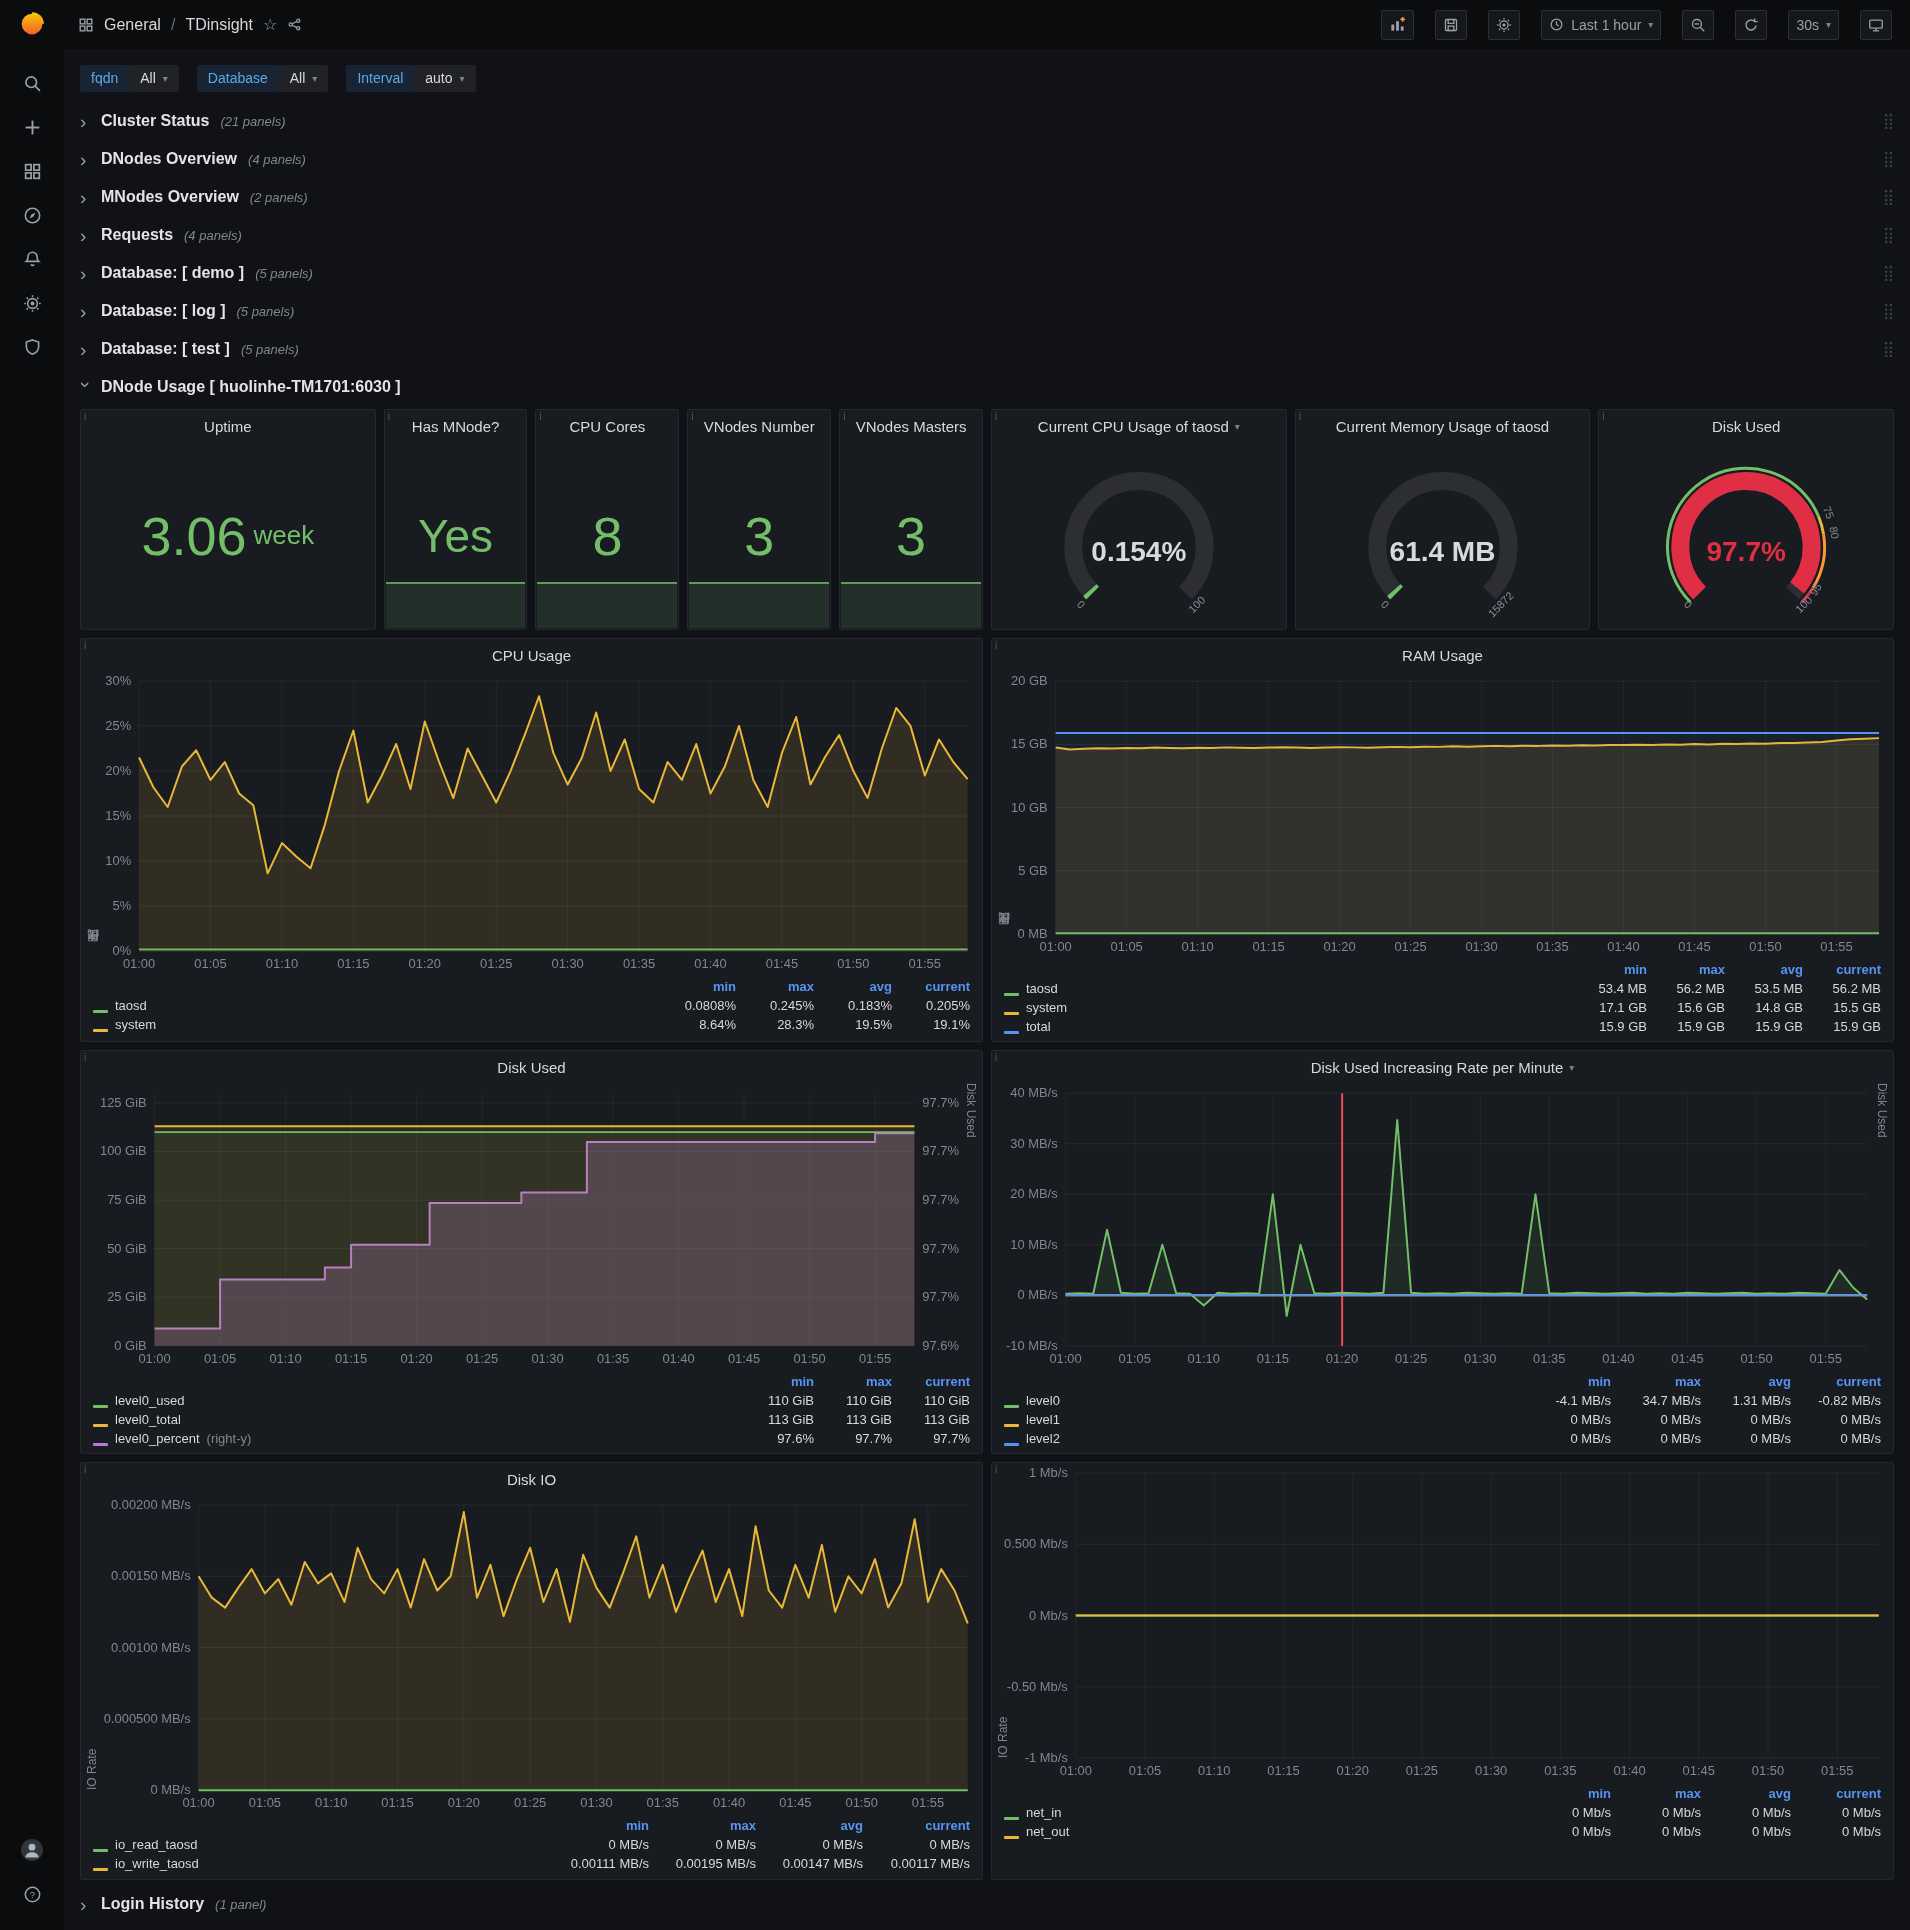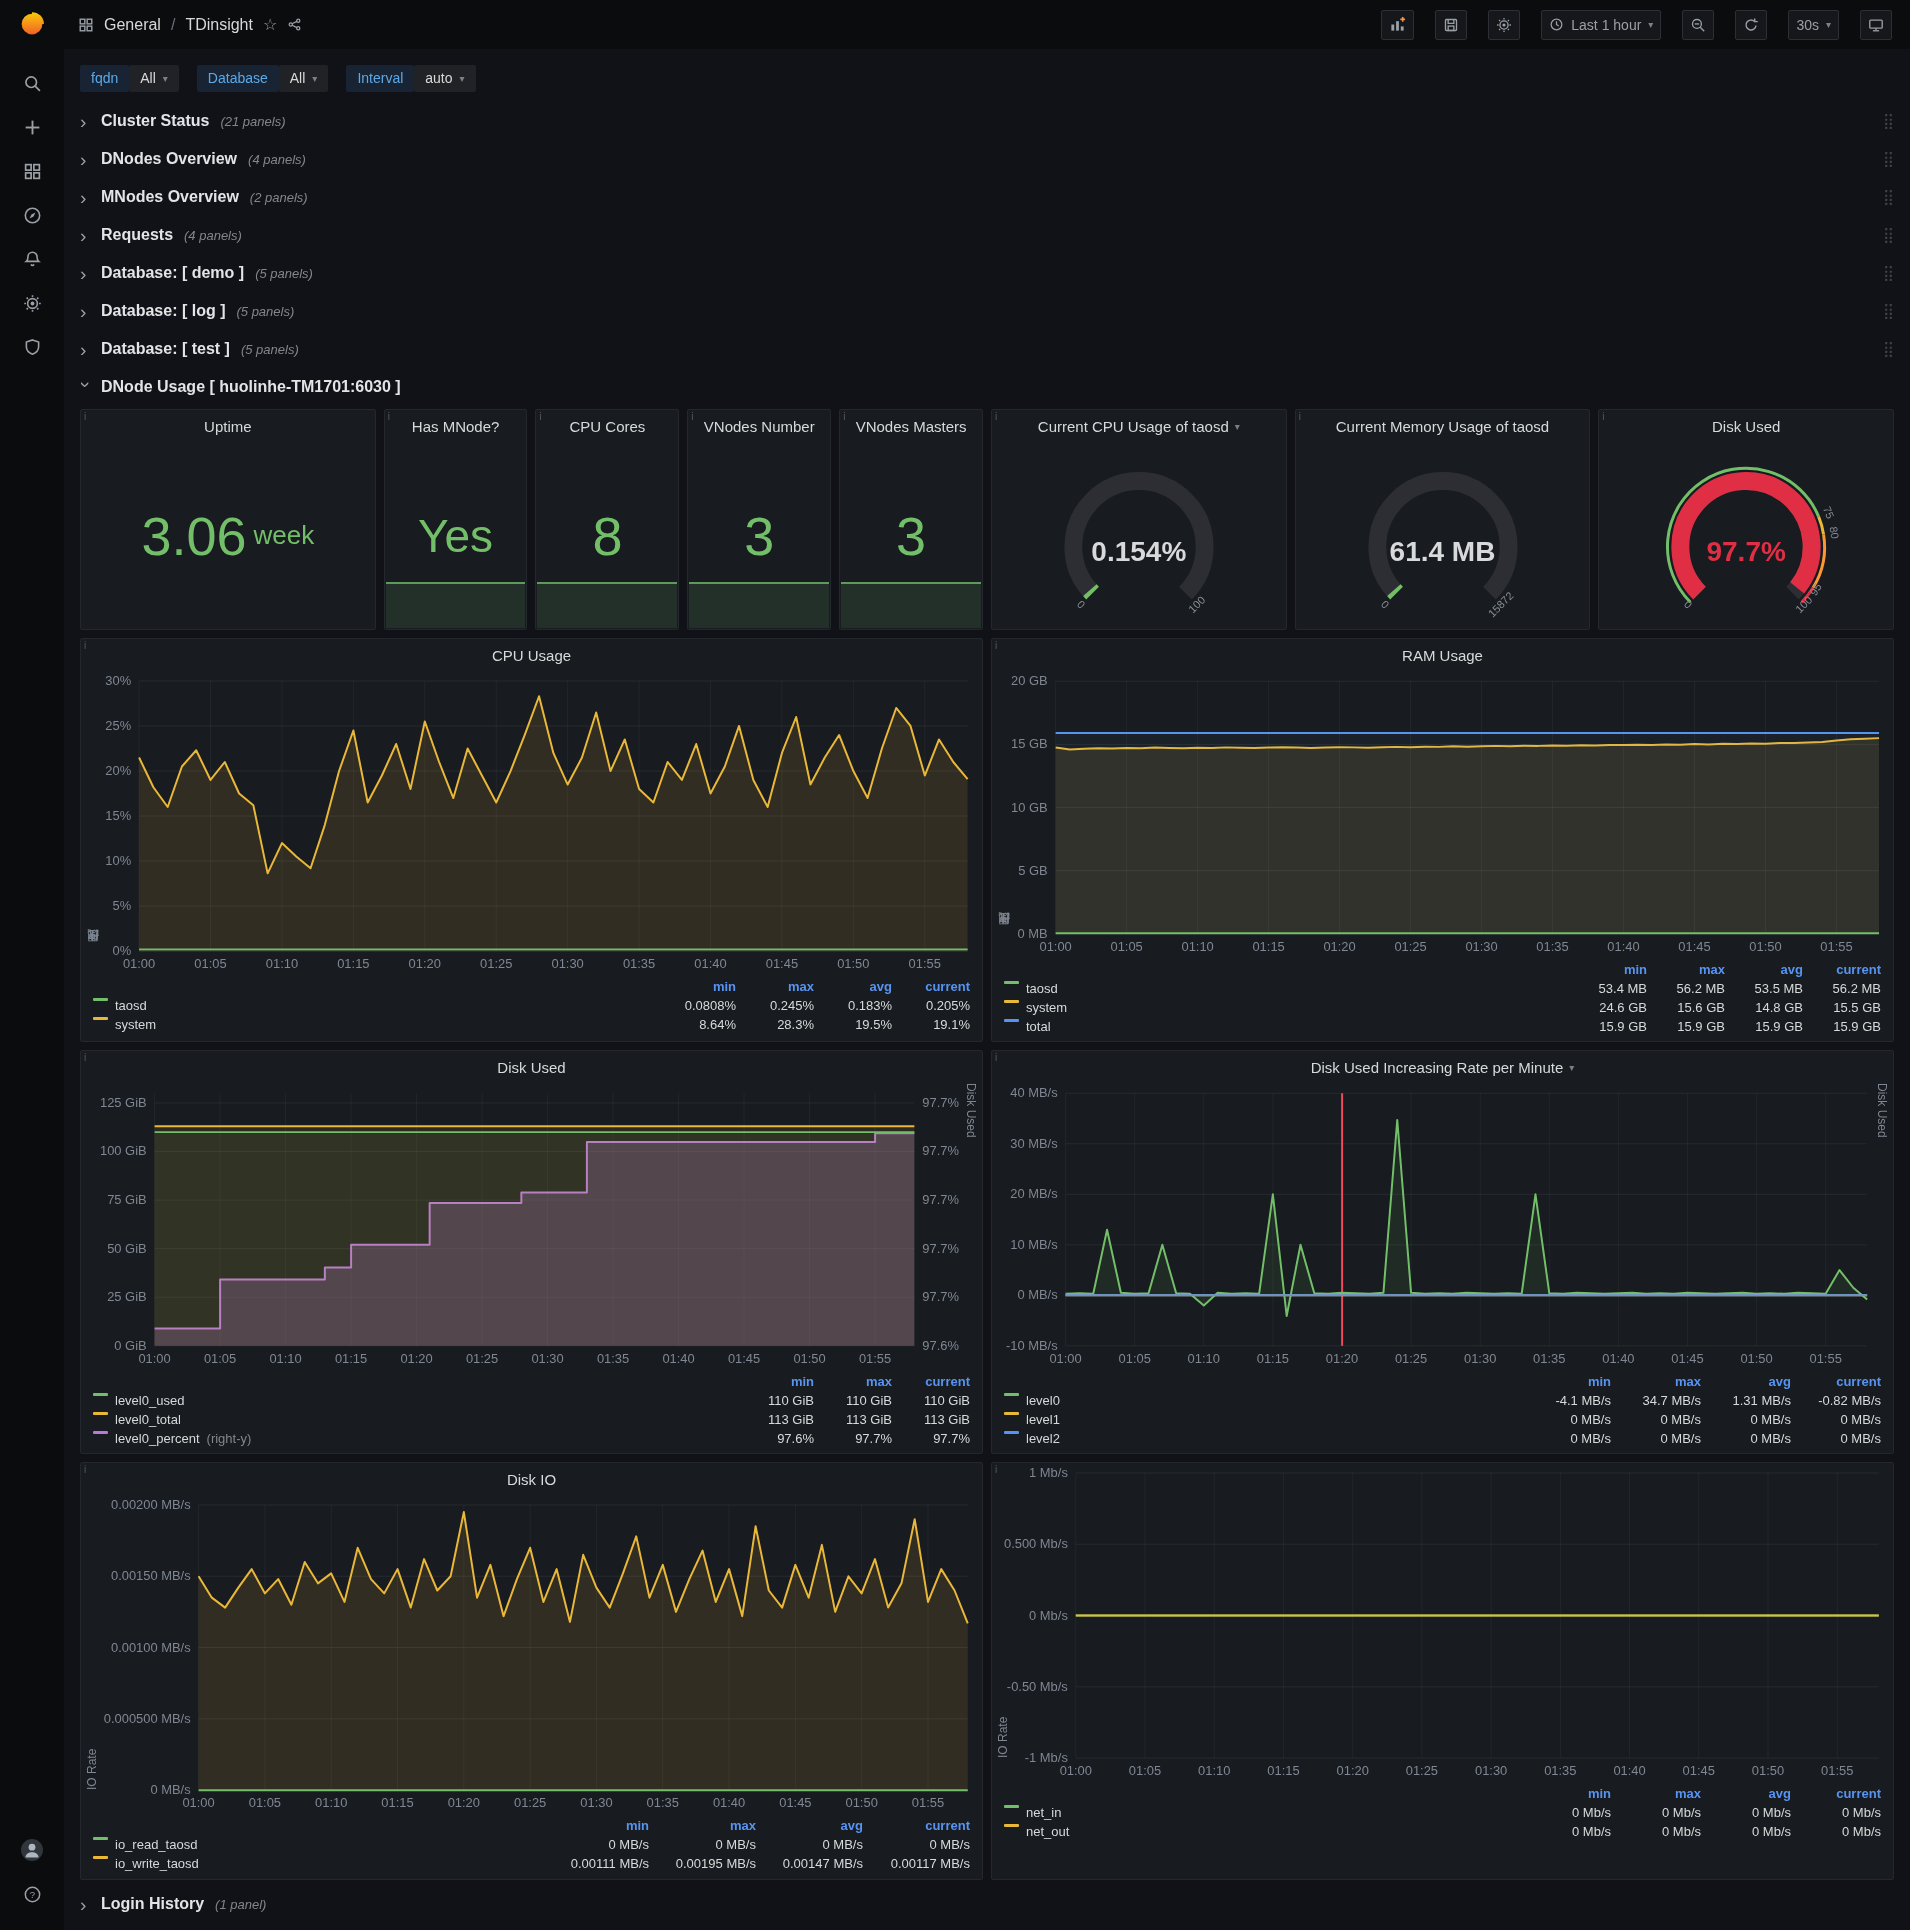--- a/index.html
+++ b/index.html
@@ -53,21 +53,21 @@
   
   .graphrow{display:grid;grid-template-columns:1fr 1fr;gap:8px;margin-bottom:8px;}
   .r1{height:404px;} .r2{height:404px;} .r3{height:418px;}
   .chart-wrap{position:relative;}
   .ch-a{height:304px;} .ch-b{height:287px;} .ch-c{height:319px;}
   .chart{position:absolute;inset:0;}
   .ylab{position:absolute;left:4px;top:0;bottom:24px;display:flex;align-items:center;writing-mode:vertical-rl;transform:rotate(180deg);font-size:12px;color:#7f8793;z-index:1;}
   .ylab-r{position:absolute;right:4px;top:0;bottom:24px;display:flex;align-items:center;writing-mode:vertical-rl;font-size:12px;color:#7f8793;z-index:1;}
   .legend{padding:2px 12px 8px;font-size:13px;}
   .lrow{display:flex;align-items:center;height:19px;}
-  .lname{flex:1;display:flex;align-items:flex-start;gap:7px;color:#d8d9da;cursor:pointer;}
+  .lname{flex:1;display:flex;align-items:flex-end;gap:7px;color:#d8d9da;cursor:pointer;}
   .lname .sfx{color:#82868c;}
   .lval{width:78px;text-align:right;color:#d8d9da;}
   .legend.wide .lval{width:90px;}
   .legend.xwide .lval{width:107px;}
   .lhead .lval{color:#5794f2;font-weight:700;}
   .sw{width:15px;height:3px;border-radius:1px;display:inline-block;background:#888;}
   .footer-row{margin-bottom:0;}
 </style>
 </head>
 <body>
@@ -570,21 +570,21 @@
             <span class="lval">53.4 MB</span>
             <span class="lval">56.2 MB</span>
             <span class="lval">53.5 MB</span>
             <span class="lval">56.2 MB</span>
           </div>
         <div class="lrow">
             <span class="lname">
               <i class="sw" style="background: rgb(234, 184, 57);"></i>
               <span>system</span>
             </span>
-            <span class="lval">24.6 GB</span>
+            <span class="lval">17.1 GB</span>
             <span class="lval">15.6 GB</span>
             <span class="lval">14.8 GB</span>
             <span class="lval">15.5 GB</span>
           </div>
         <div class="lrow">
             <span class="lname">
               <i class="sw" style="background: rgb(87, 148, 242);"></i>
               <span>total</span>
             </span>
             <span class="lval">15.9 GB</span>

